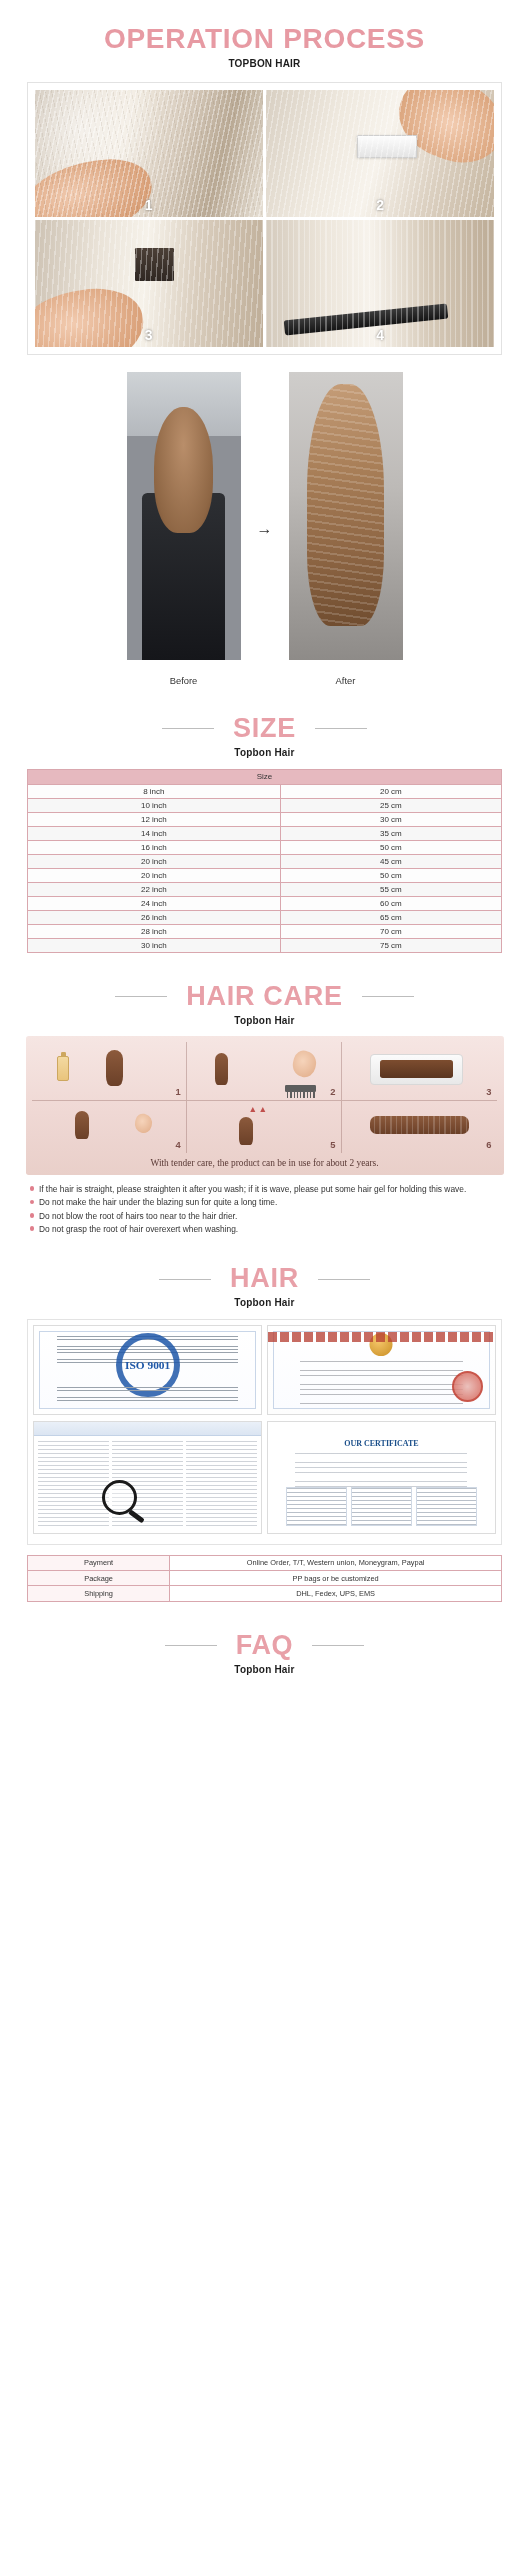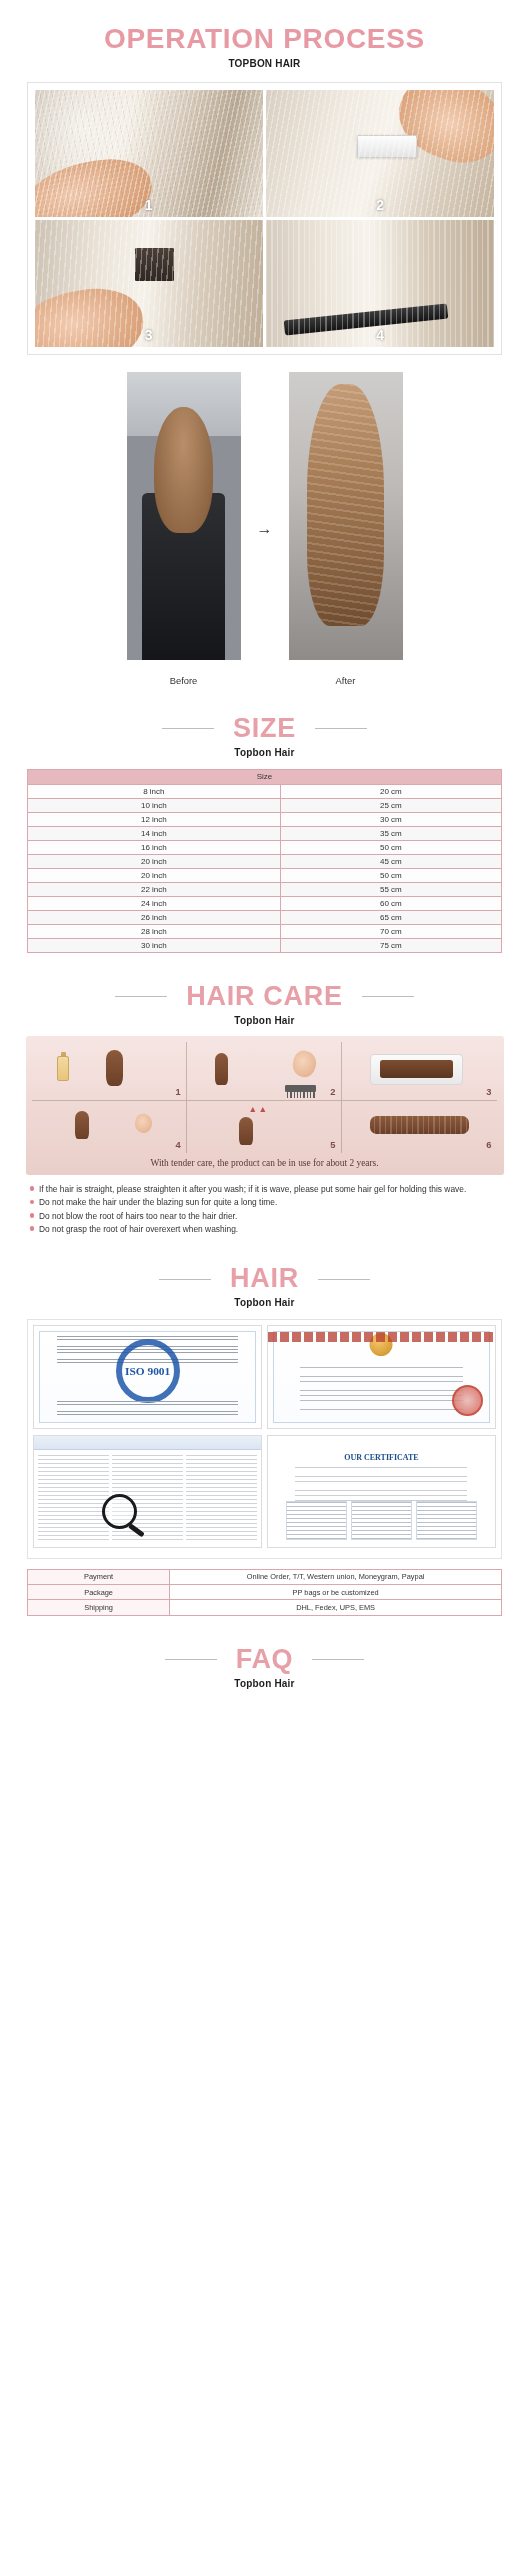--- a/index.html
+++ b/index.html
@@ -324,21 +324,21 @@
     background:#fff;
   }
   .cert-row {
     display:grid;
     grid-template-columns: 1fr 1fr;
     grid-gap: 5.4px;
   }
   .cert-row + .cert-row { margin-top: 5.4px; }
   .cert {
     position:relative;
-    height: 104px;
+    height: 90px;
     border: 0.7px solid #dcdcdc;
     background:#fff;
     overflow:hidden;
   }
   .cert.tall { height: 113px; }
   .cert-inner {
     position:absolute; inset:4.7px;
     border:0.7px solid #c9d6e8;
     background: linear-gradient(#ffffff,#fbfcff);
   }

